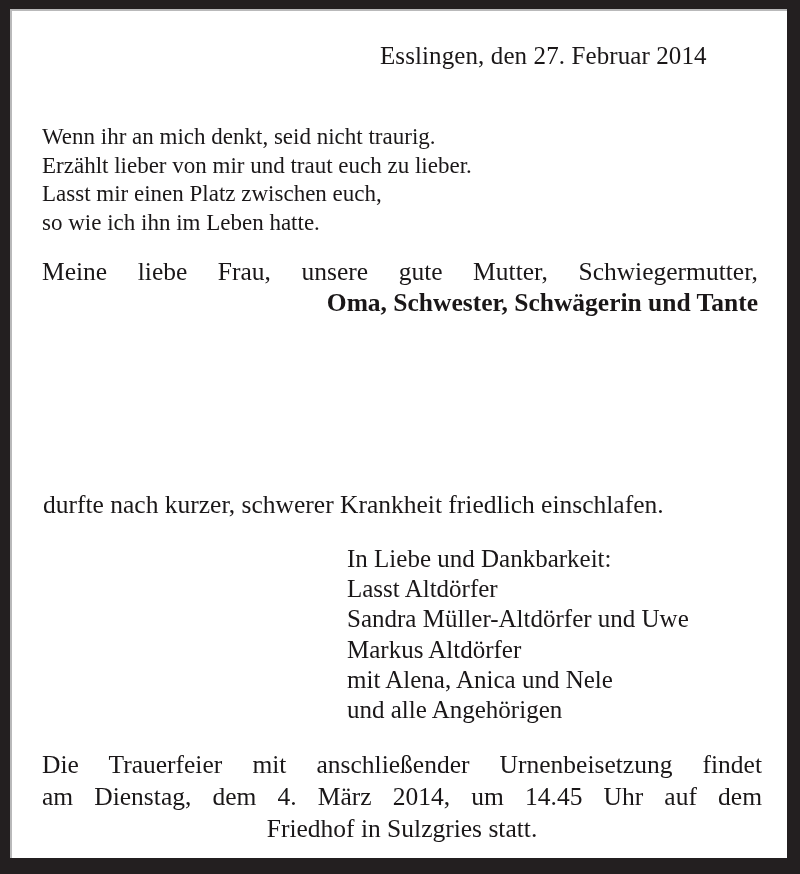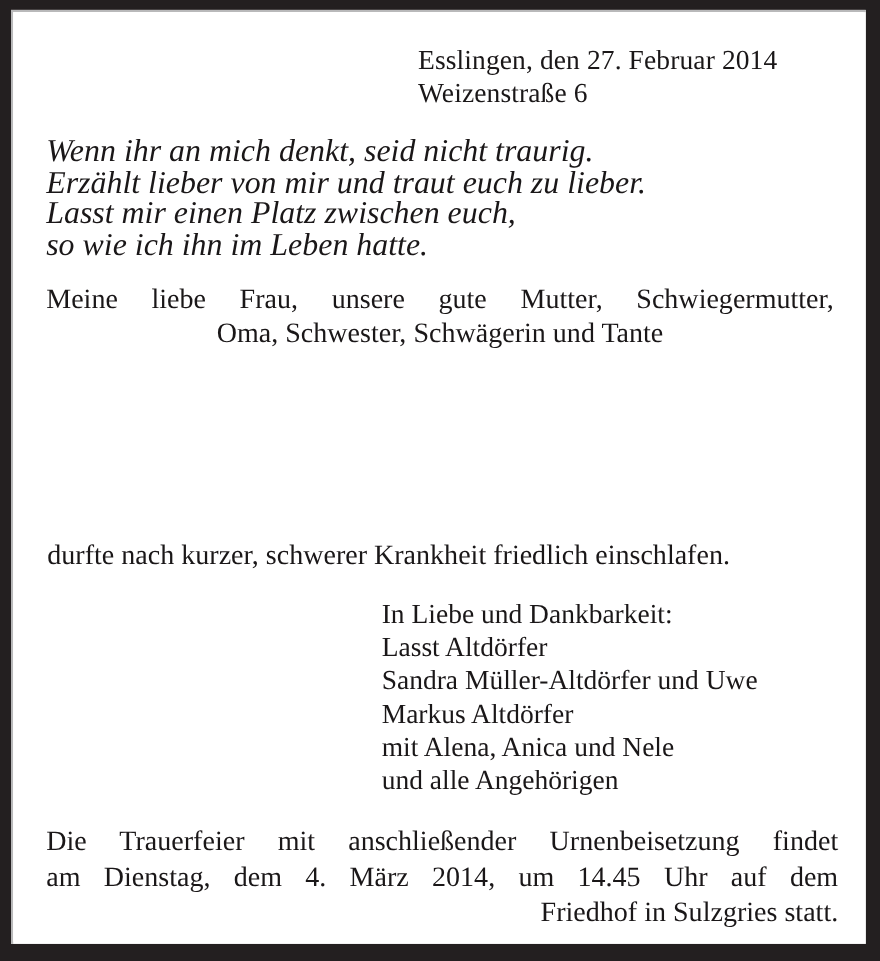--- a/index.html
+++ b/index.html
@@ -45,41 +45,40 @@
     font-size: 25px;
     line-height: 30px;
     letter-spacing: 0.1px;
   }
   #header-block .hline { white-space: nowrap; }
 
   
   #verse-block {
     left: 30px;
     top: 112px;
-    font-size: 29px;
+    font-size: 23px;
     line-height: 28.5px;
-    font-style: italic;
   }
   #verse-block .vline { white-space: nowrap; }
 
   
   #relation-block {
     left: 30px;
     top: 245px;
     width: 716px;
     font-size: 25.5px;
     line-height: 31px;
     text-align: justify;
   }
   #relation-block .rline { display: block; }
   #relation-block .rline.just {
     text-align: justify;
     text-align-last: justify;
   }
-  #relation-block .rline.last { text-align: center; }
+  #relation-block .rline.last { text-align: right; font-weight: bold; }
 
   
   #name-block {
     left: 0;
     top: 340px;
     width: 775px;
     text-align: center;
   }
   #deceased-name {
     font-size: 45px;
@@ -124,33 +123,32 @@
     top: 738px;
     width: 720px;
     font-size: 25.5px;
     line-height: 32px;
   }
   #funeral-block .fline { display: block; }
   #funeral-block .fline.just {
     text-align: justify;
     text-align-last: justify;
   }
-  #funeral-block .fline.last { text-align: right; }
+  #funeral-block .fline.last { text-align: center; }
 </style>
 </head>
 <body>
 
 <div id="page">
   <div id="frame-inner"></div>
 
   <div id="sheet">
 
     <div class="blk" id="header-block">
       <div class="hline">Esslingen, den 27. Februar 2014</div>
-      <div class="hline">Weizenstraße 6</div>
     </div>
 
     <div class="blk" id="verse-block">
       <div class="vline">Wenn ihr an mich denkt, seid nicht traurig.</div>
       <div class="vline">Erzählt lieber von mir und traut euch zu lieber.</div>
       <div class="vline">Lasst mir einen Platz zwischen euch,</div>
       <div class="vline">so wie ich ihn im Leben hatte.</div>
     </div>
 
     <div class="blk" id="relation-block">

